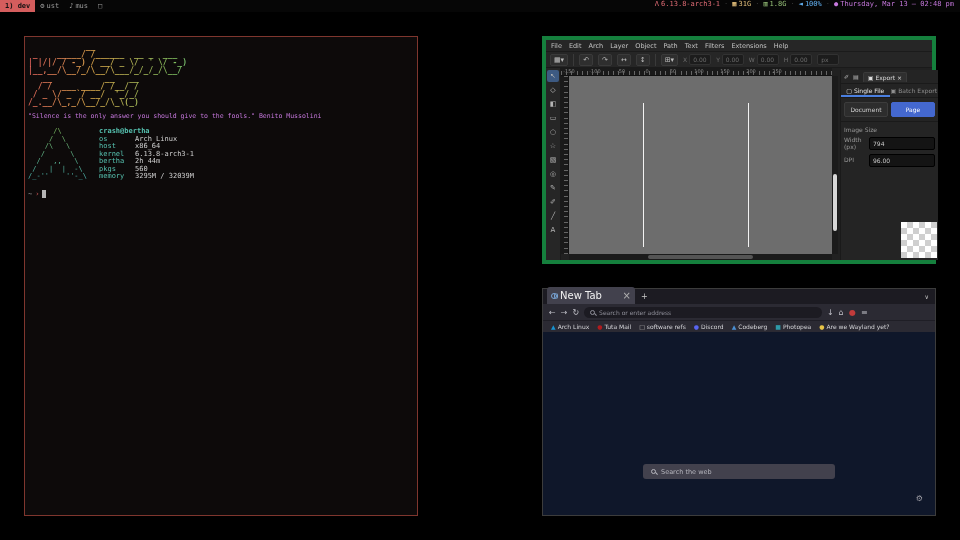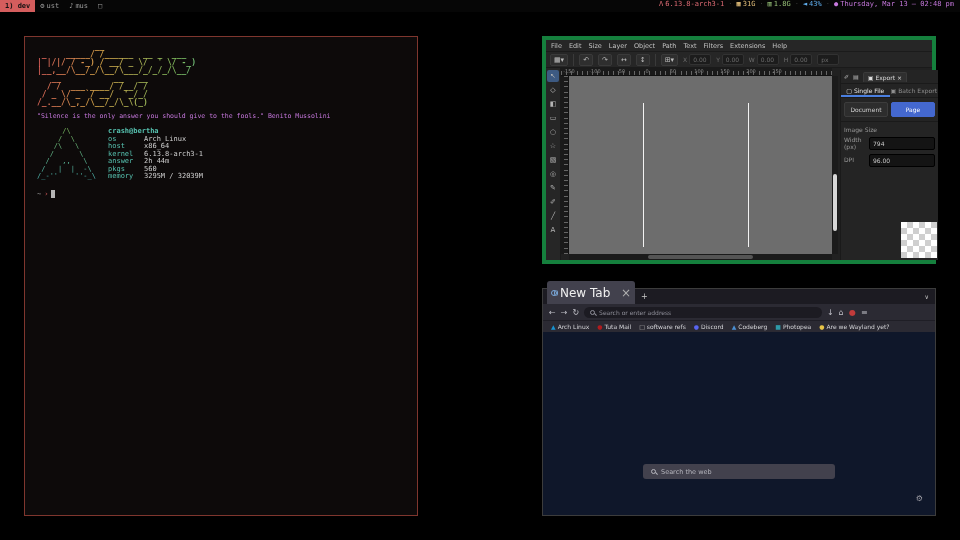--- a/index.html
+++ b/index.html
@@ -9,21 +9,21 @@
   #topbar{position:absolute;left:0;top:0;width:960px;height:12px;background:#060606;display:flex;align-items:flex-start;font:7px "DejaVu Sans Mono",monospace;color:#9a9a9a}
   .ws{display:flex;align-items:center;gap:2px;padding:1px 5px;height:12px}
   .ws.active{background:#d45d5d;color:#111;font-weight:bold}
   .ws .glyph{font-size:7px}
   #bar-title{position:absolute;left:0;right:0;text-align:center;color:#8f8f8f;pointer-events:none}
   #bar-right{margin-left:auto;display:flex;align-items:center;gap:4px;padding-right:6px}
   .mod{display:flex;align-items:center;gap:2px;white-space:nowrap}
   .modsep{color:#3a3a3a}
 
   
-  #terminal{position:absolute;left:24px;top:36px;width:394px;height:480px;background:#0d0a0a;border:1px solid #7f362e;padding:6px 12px;color:#c9c9c9}
+  #terminal{position:absolute;left:24px;top:36px;width:394px;height:480px;background:#0d0a0a;border:1px solid #7f362e;padding:6px 3px;color:#c9c9c9}
   #art{font:8px/8px "DejaVu Sans Mono",monospace;white-space:pre;background:linear-gradient(100deg,#e05c5c 0%,#d9a74a 18%,#7fbf5f 38%,#4fc3c3 56%,#5a8fe0 72%,#b76ad4 86%,#e05c5c 100%);-webkit-background-clip:text;background-clip:text;color:transparent;font-weight:bold}
   #quote{margin-top:5px;font:6.5px "DejaVu Sans Mono",monospace;color:#c678dd}
   #fetch{margin-top:8px;display:flex;gap:12px}
   #archlogo{font:7px/7.5px "DejaVu Sans Mono",monospace;white-space:pre;background:linear-gradient(180deg,#7fbf5f,#4fc3c3);-webkit-background-clip:text;background-clip:text;color:transparent}
   #fetchinfo{font:7px/7.5px "DejaVu Sans Mono",monospace}
   #userhost{color:#56c2b0;font-weight:bold}
   .frow .flabel{display:inline-block;width:36px;color:#56c2b0}
   .frow .fval{color:#cfcfcf}
   #promptline{margin-top:9px;font:7px "DejaVu Sans Mono",monospace;color:#9a9a9a;display:flex;align-items:center;gap:3px}
   #prompt-symbol{color:#d45d5d}
@@ -62,21 +62,21 @@
   .ep-target.active{background:#4468cf;border-color:#4468cf;color:#fff}
   #ep-sizelabel{padding:4px 3px 2px;color:#9a9a9a}
   .ep-row{display:flex;align-items:center;gap:3px;padding:2px 3px}
   .ep-row .lab{width:22px;color:#9a9a9a;line-height:6.5px}
   .ep-row .inp{flex:1;background:#141414;border:1px solid #000;border-radius:2px;padding:2px 3px;color:#c9c9c9}
   #ep-checker{position:absolute;right:1px;bottom:2px;width:36px;height:36px;background-color:#fff;background-image:linear-gradient(45deg,#cfcfcf 25%,transparent 25%,transparent 75%,#cfcfcf 75%),linear-gradient(45deg,#cfcfcf 25%,transparent 25%,transparent 75%,#cfcfcf 75%);background-size:12px 12px;background-position:0 0,6px 6px}
 
   
   #browser{position:absolute;left:542px;top:288px;width:394px;height:228px;background:#2b2a33;border:1px solid #3c3c3c;color:#d8d8d8}
   #b-tabbar{position:absolute;left:0;top:0;right:0;height:15px;background:#1c1b22;display:flex;align-items:flex-end}
-  #b-tab{margin-left:4px;width:88px;height:23px;background:#42414d;border-radius:3px 3px 0 0;display:flex;align-items:center;gap:3px;padding:0 4px;font-size:12px;color:#f0f0f0}
+  #b-tab{margin-left:4px;width:88px;height:17px;background:#42414d;border-radius:3px 3px 0 0;display:flex;align-items:center;gap:3px;padding:0 4px;font-size:10px;color:#f0f0f0}
   .globe{display:inline-block;width:6px;height:6px;border:1px solid #7aa7d8;border-radius:50%;position:relative;flex:none}
   .globe::after{content:"";position:absolute;left:2px;top:-1px;width:2px;height:6px;border-left:1px solid #7aa7d8;border-right:1px solid #7aa7d8;border-radius:50%}
   #b-tab .close{margin-left:auto;color:#b0b0b0}
   #b-newtab-btn{margin-left:6px;color:#c9c9c9;font-size:8px;align-self:center}
   #b-taboverflow{margin-left:auto;margin-right:6px;align-self:center;color:#c9c9c9;font-size:6px}
   #b-navbar{position:absolute;left:0;top:15px;right:0;height:17px;background:#2b2a33;border-bottom:1px solid #1f1e26;display:flex;align-items:center;gap:5px;padding:0 6px;font-size:8px;color:#c0c0c8}
   #b-urlbar{width:238px;height:11px;background:#1c1b22;border-radius:6px;display:flex;align-items:center;gap:4px;padding:0 6px;font-size:6px;color:#8f8f99}
   .mag{display:inline-block;width:5px;height:5px;border:1px solid currentColor;border-radius:50%;position:relative;flex:none}
   .mag::after{content:"";position:absolute;width:3px;height:1px;background:currentColor;transform:rotate(45deg);right:-3px;bottom:-1px}
   #b-ext-icon{color:#c23b3b;font-size:8px}
@@ -116,21 +116,21 @@
       <span>31G</span>
     </span>
     <span class="modsep">·</span>
     <span class="mod" style="color: rgb(152, 195, 121);">
       <span>▥</span>
       <span>1.8G</span>
     </span>
     <span class="modsep">·</span>
     <span class="mod" style="color: rgb(97, 175, 239);">
       <span>◄</span>
-      <span>43%</span>
+      <span>100%</span>
     </span>
     <span class="modsep">·</span>
     <span class="mod" style="color: rgb(198, 120, 221);">
       <span>●</span>
       <span>Thursday, Mar 13 — 02:48 pm</span>
     </span>
   </div>
 </div>
 
 <div id="terminal">
@@ -149,37 +149,37 @@
     /\   \
    /      \
   /   ,,   \
  /   |  |  -\
 /_-''    ''-_\</pre>
     <div id="fetchinfo">
       <div id="userhost">crash@bertha</div>
       <div class="frow"><span class="flabel">os</span><span class="fval">Arch Linux</span></div>
       <div class="frow"><span class="flabel">host</span><span class="fval">x86_64</span></div>
       <div class="frow"><span class="flabel">kernel</span><span class="fval">6.13.8-arch3-1</span></div>
-      <div class="frow"><span class="flabel">answer</span><span class="fval">2h 44m</span></div>
+      <div class="frow"><span class="flabel">bertha</span><span class="fval">2h 44m</span></div>
       <div class="frow"><span class="flabel">pkgs</span><span class="fval">560</span></div>
       <div class="frow"><span class="flabel">memory</span><span class="fval">3295M / 32039M</span></div>
     </div>
   </div>
   <div id="promptline">
     <span>~</span>
     <span id="prompt-symbol">›</span>
     <span id="cursor"></span>
   </div>
 </div>
 
 <div id="inkscape">
   <div id="ink-menubar">
     <span>File</span>
     <span>Edit</span>
-    <span>Size</span>
+    <span>Arch</span>
     <span>Layer</span>
     <span>Object</span>
     <span>Path</span>
     <span>Text</span>
     <span>Filters</span>
     <span>Extensions</span>
     <span>Help</span>
   </div>
   <div id="ink-toolbar">
     <span class="tbtn">▦▾</span>

